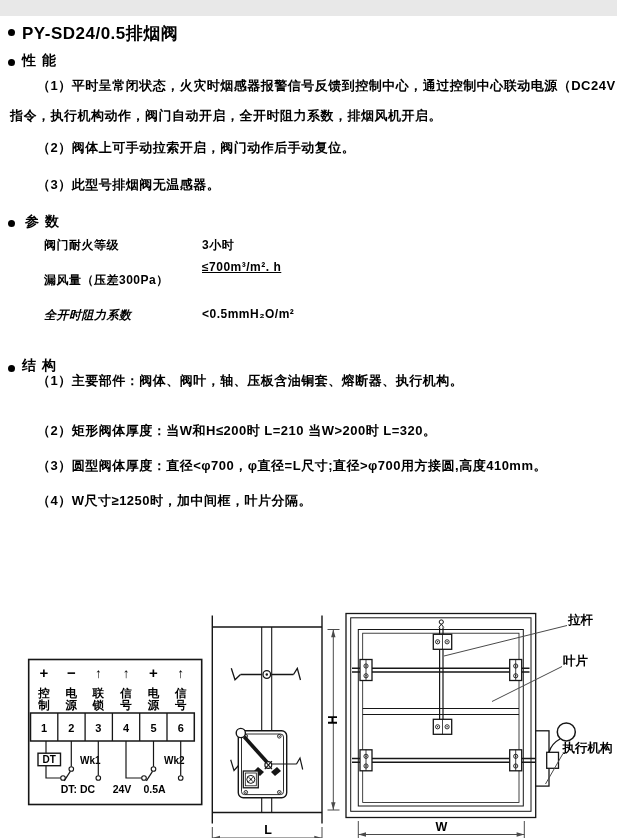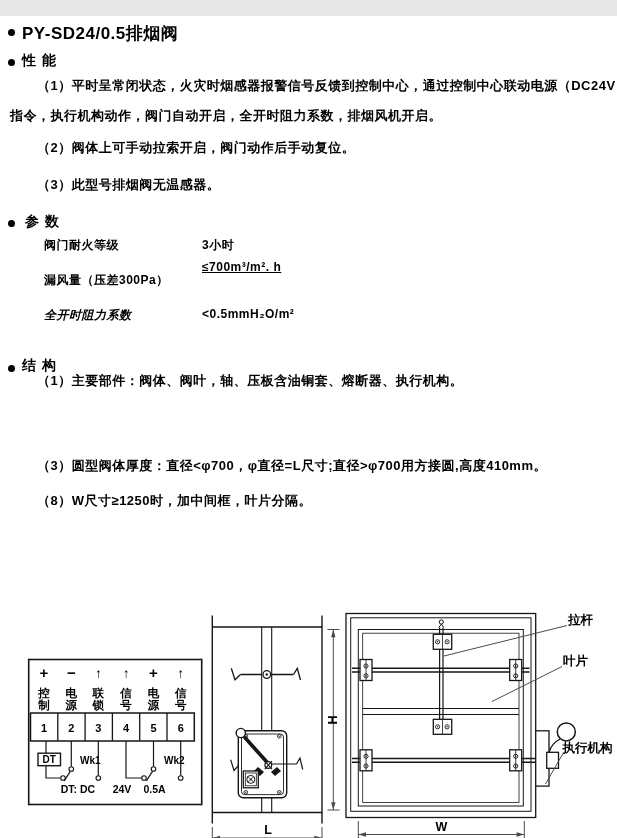--- a/index.html
+++ b/index.html
@@ -46,22 +46,23 @@
     <div class="line val" style="left:44px;top:256px;">漏风量（压差300Pa）</div>
     <div class="line val" style="left:202px;top:244px;text-decoration:underline;">≤700m³/m². h</div>
     <div class="line val" style="left:44px;top:291px;font-style:italic;">全开时阻力系数</div>
     <div class="line val" style="left:202px;top:291px;">&lt;0.5mmH₂O/m²</div>
   </div>
 
   <span class="bullet" style="left:8px;top:349px;"></span>
   <div class="line heading" style="left:22px;top:341px;">结构</div>
 
   <div class="line body" style="left:37px;top:356px;">（1）主要部件：阀体、阀叶，轴、压板含油铜套、熔断器、执行机构。</div>
+  <div class="line body" style="left:37px;top:406px;">（2）矩形阀体厚度：当W和H≤200时  L=210 当W&gt;200时  L=320。</div>
   <div class="line body" style="left:37px;top:441px;">（3）圆型阀体厚度：直径&lt;φ700，φ直径=L尺寸;直径&gt;φ700用方接圆,高度410mm。</div>
-  <div class="line body" style="left:37px;top:476px;">（8）W尺寸≥1250时，加中间框，叶片分隔。</div>
+  <div class="line body" style="left:37px;top:476px;">（4）W尺寸≥1250时，加中间框，叶片分隔。</div>
 
   <svg width="617" height="248" viewBox="0 590 617 248">
 
     <g>
       <rect class="ink" x="28.7" y="643.5" width="173" height="145" stroke-width="1.6"></rect>
 
       <text x="44" y="662" font-size="15" text-anchor="middle">+</text>
       <text x="71.3" y="662" font-size="15" text-anchor="middle">−</text>
       <text x="98.3" y="662" font-size="13.5" text-anchor="middle">↑</text>
       <text x="126" y="662" font-size="13.5" text-anchor="middle">↑</text>

